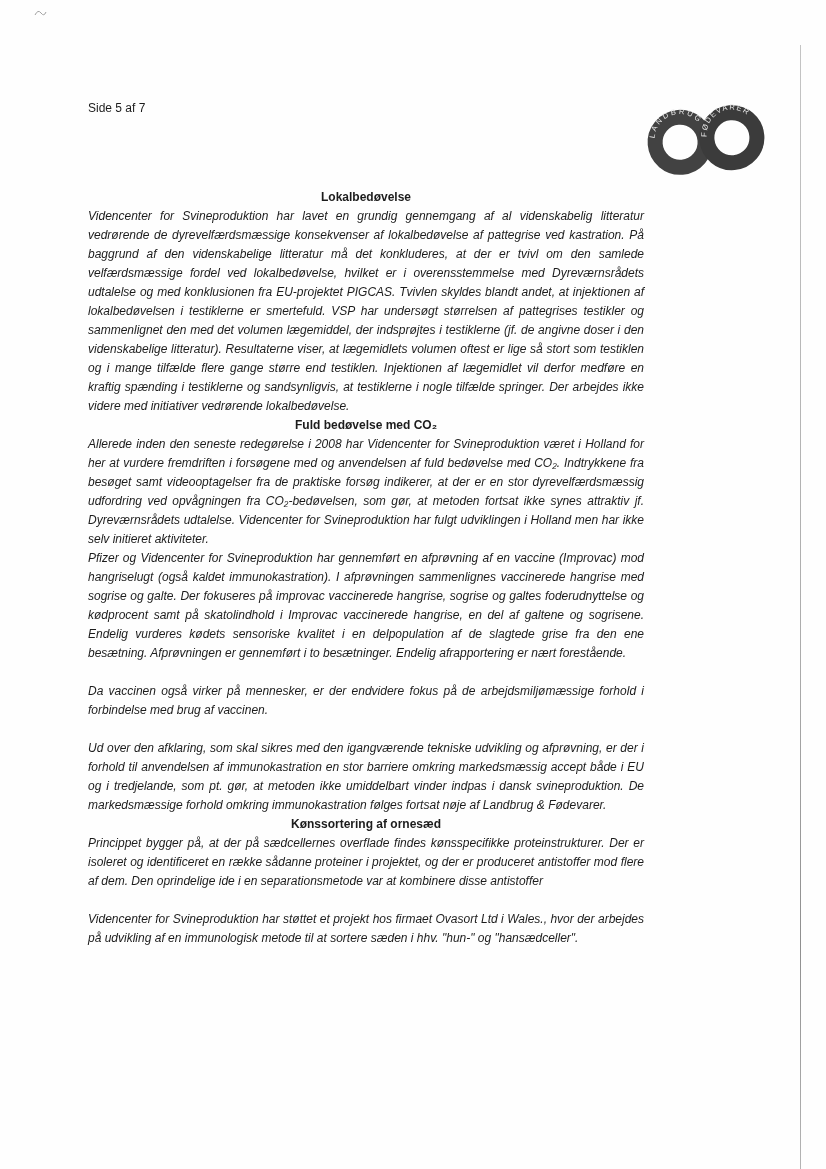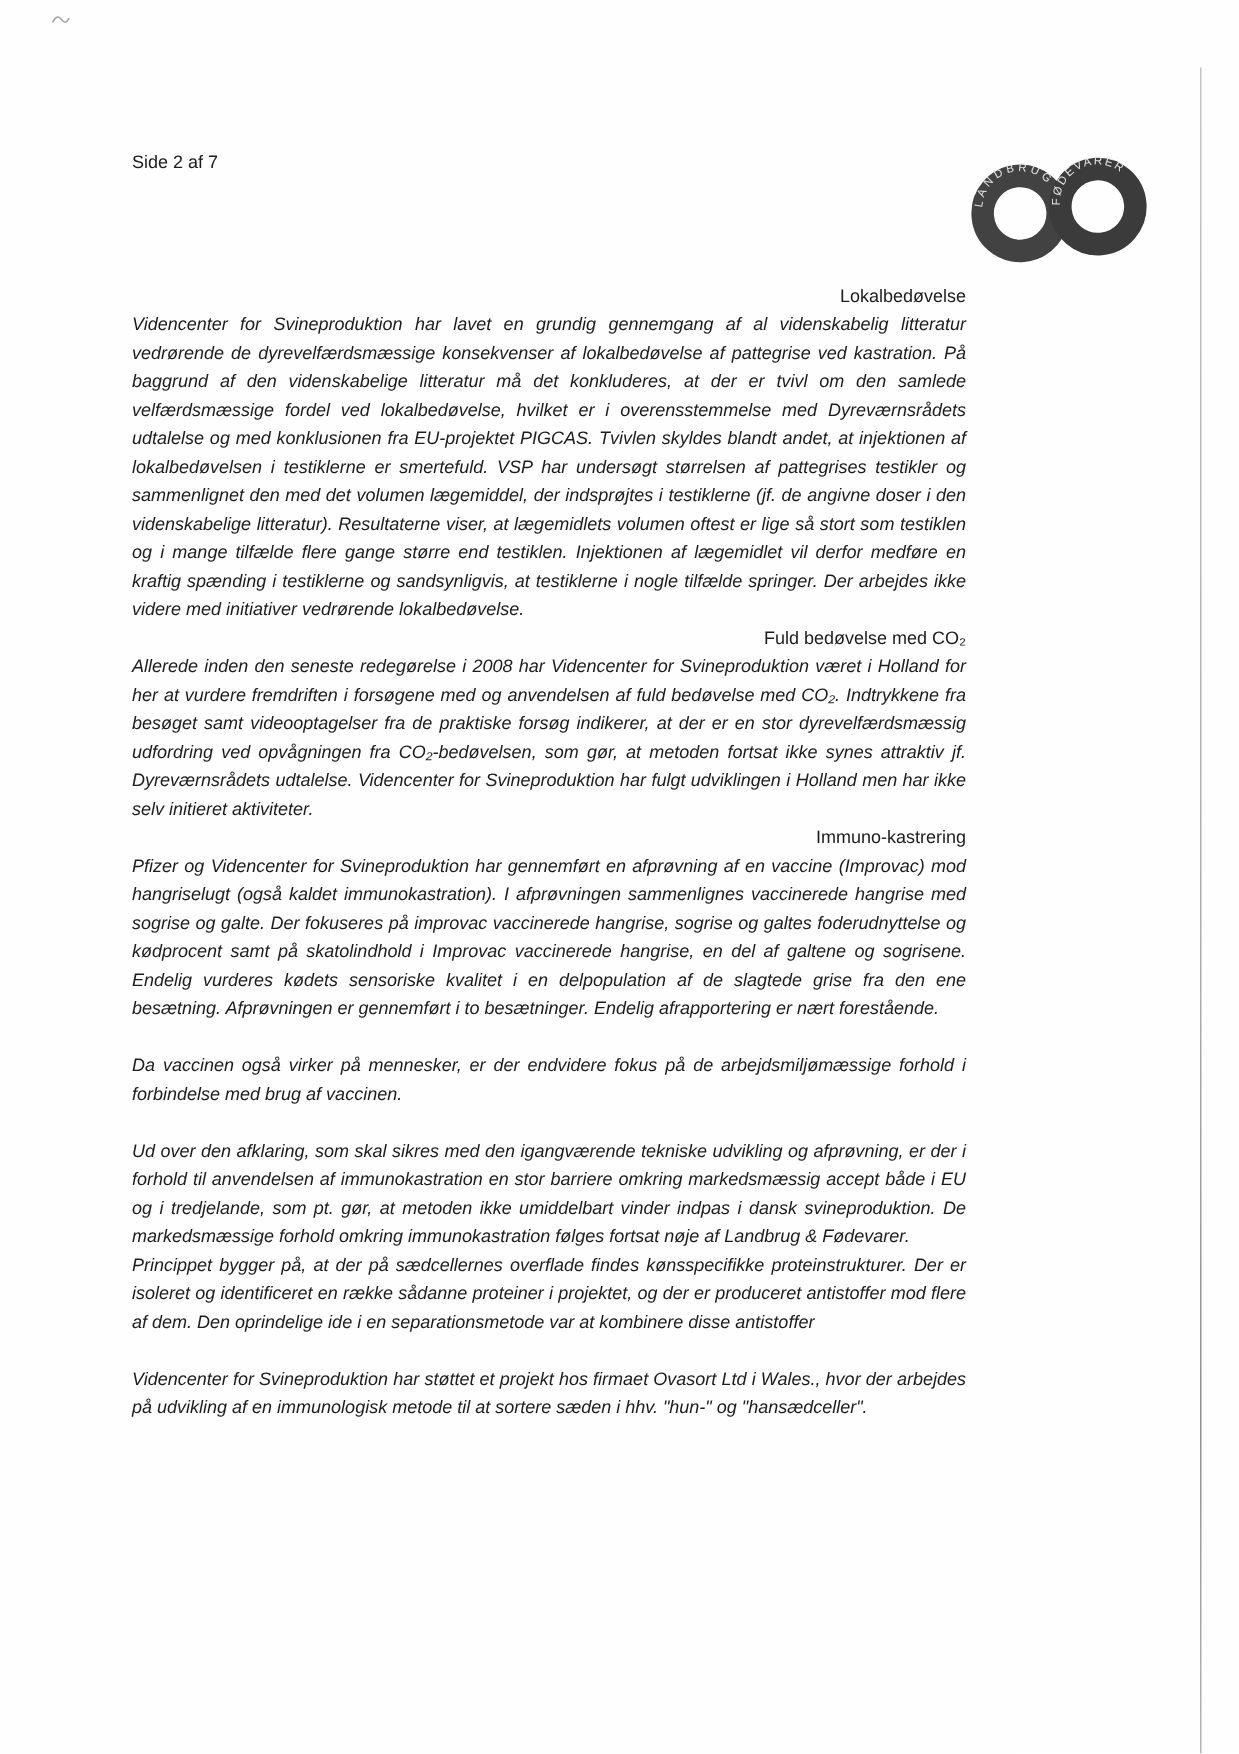--- a/index.html
+++ b/index.html
@@ -33,38 +33,38 @@
 
   .content {
     position: absolute; left: 88px; top: 188px; width: 556px;
     font-size: 12px; line-height: 19px;
     text-align: justify;
     hyphens: auto; -webkit-hyphens: auto;
   }
   .doc-section { }
   .doc-section:first-child { margin-top: 0; }
   .heading {
-    font-weight: 400; font-size: 12px; line-height: 19px;
-    text-align: right; margin: 0;
+    font-weight: 700; font-size: 12px; line-height: 19px;
+    text-align: center; margin: 0;
   }
   .para { margin: 0; font-style: italic; }
   .para + .para { margin-top: 19px; }
 </style>
 </head>
 <body>
 
 <div class="sheet">
 
   <svg class="pen-mark" width="14" height="10" viewBox="0 0 14 10">
     <path d="M1,7 Q4,1 7,5 T12,4" stroke="#8a8a8a" fill="none" stroke-width="1"></path>
   </svg>
 
   <div class="scan-line"></div>
 
-  <div class="page-number">Side 2 af 7</div>
+  <div class="page-number">Side 5 af 7</div>
 
   <div class="logo">
     <svg width="124" height="88" viewBox="0 0 124 88">
       <g transform="rotate(-5 62 44)" opacity="0.9">
         <circle cx="36" cy="44" r="25" fill="none" stroke="#2e2e2e" stroke-width="15"></circle>
         <circle cx="88" cy="44" r="25" fill="none" stroke="#262626" stroke-width="15"></circle>
         <path id="arcL" d="M 11.2 44 A 25 25 0 1 1 60.8 44" fill="none"></path>
         <path id="arcR" d="M 63.2 44 A 25 25 0 1 1 112.8 44" fill="none"></path>
         <text font-size="7.6" fill="#e4e4e4" letter-spacing="2.4" font-family="Liberation Sans, sans-serif">
           <textPath href="#arcL" startOffset="6">LANDBRUG</textPath>
@@ -82,25 +82,25 @@
       <h3 class="heading">Lokalbedøvelse</h3>
       <p class="para">Videncenter for Svineproduktion har lavet en grundig gennemgang af al videnskabelig litteratur vedrørende de dyrevelfærdsmæssige konsekvenser af lokalbedøvelse af pattegrise ved kastration. På baggrund af den videnskabelige litteratur må det konkluderes, at der er tvivl om den samlede velfærdsmæssige fordel ved lokalbedøvelse, hvilket er i overensstemmelse med Dyreværnsrådets udtalelse og med konklusionen fra EU-projektet PIGCAS. Tvivlen skyldes blandt andet, at injektionen af lokalbedøvelsen i testiklerne er smertefuld. VSP har undersøgt størrelsen af pattegrises testikler og sammenlignet den med det volumen lægemiddel, der indsprøjtes i testiklerne (jf. de angivne doser i den videnskabelige litteratur). Resultaterne viser, at lægemidlets volumen oftest er lige så stort som testiklen og i mange tilfælde flere gange større end testiklen. Injektionen af lægemidlet vil derfor medføre en kraftig spænding i testiklerne og sandsynligvis, at testiklerne i nogle tilfælde springer. Der arbejdes ikke videre med initiativer vedrørende lokalbedøvelse.</p>
     </section>
 
     <section class="doc-section">
       <h3 class="heading">Fuld bedøvelse med CO₂</h3>
       <p class="para">Allerede inden den seneste redegørelse i 2008 har Videncenter for Svineproduktion været i Holland for her at vurdere fremdriften i forsøgene med og anvendelsen af fuld bedøvelse med CO₂. Indtrykkene fra besøget samt videooptagelser fra de praktiske forsøg indikerer, at der er en stor dyrevelfærdsmæssig udfordring ved opvågningen fra CO₂-bedøvelsen, som gør, at metoden fortsat ikke synes attraktiv jf. Dyreværnsrådets udtalelse. Videncenter for Svineproduktion har fulgt udviklingen i Holland men har ikke selv initieret aktiviteter.</p>
     </section>
 
     <section class="doc-section">
-      <h3 class="heading">Immuno-kastrering</h3>
       <p class="para">Pfizer og Videncenter for Svineproduktion har gennemført en afprøvning af en vaccine (Improvac) mod hangriselugt (også kaldet immunokastration). I afprøvningen sammenlignes vaccinerede hangrise med sogrise og galte. Der fokuseres på improvac vaccinerede hangrise, sogrise og galtes foderudnyttelse og kødprocent samt på skatolindhold i Improvac vaccinerede hangrise, en del af galtene og sogrisene. Endelig vurderes kødets sensoriske kvalitet i en delpopulation af de slagtede grise fra den ene besætning. Afprøvningen er gennemført i to besætninger. Endelig afrapportering er nært forestående.</p>
       <p class="para">Da vaccinen også virker på mennesker, er der endvidere fokus på de arbejdsmiljømæssige forhold i forbindelse med brug af vaccinen.</p>
       <p class="para">Ud over den afklaring, som skal sikres med den igangværende tekniske udvikling og afprøvning, er der i forhold til anvendelsen af immunokastration en stor barriere omkring markedsmæssig accept både i EU og i tredjelande, som pt. gør, at metoden ikke umiddelbart vinder indpas i dansk svineproduktion. De markedsmæssige forhold omkring immunokastration følges fortsat nøje af Landbrug &amp; Fødevarer.</p>
     </section>
 
     <section class="doc-section">
+      <h3 class="heading">Kønssortering af ornesæd</h3>
       <p class="para">Princippet bygger på, at der på sædcellernes overflade findes kønsspecifikke proteinstrukturer. Der er isoleret og identificeret en række sådanne proteiner i projektet, og der er produceret antistoffer mod flere af dem. Den oprindelige ide i en separationsmetode var at kombinere disse antistoffer</p>
       <p class="para">Videncenter for Svineproduktion har støttet et projekt hos firmaet Ovasort Ltd i Wales., hvor der arbejdes på udvikling af en immunologisk metode til at sortere sæden i hhv. "hun-" og "hansædceller".</p>
     </section>
 
   </div>
 </div>
 
 </body></html>

